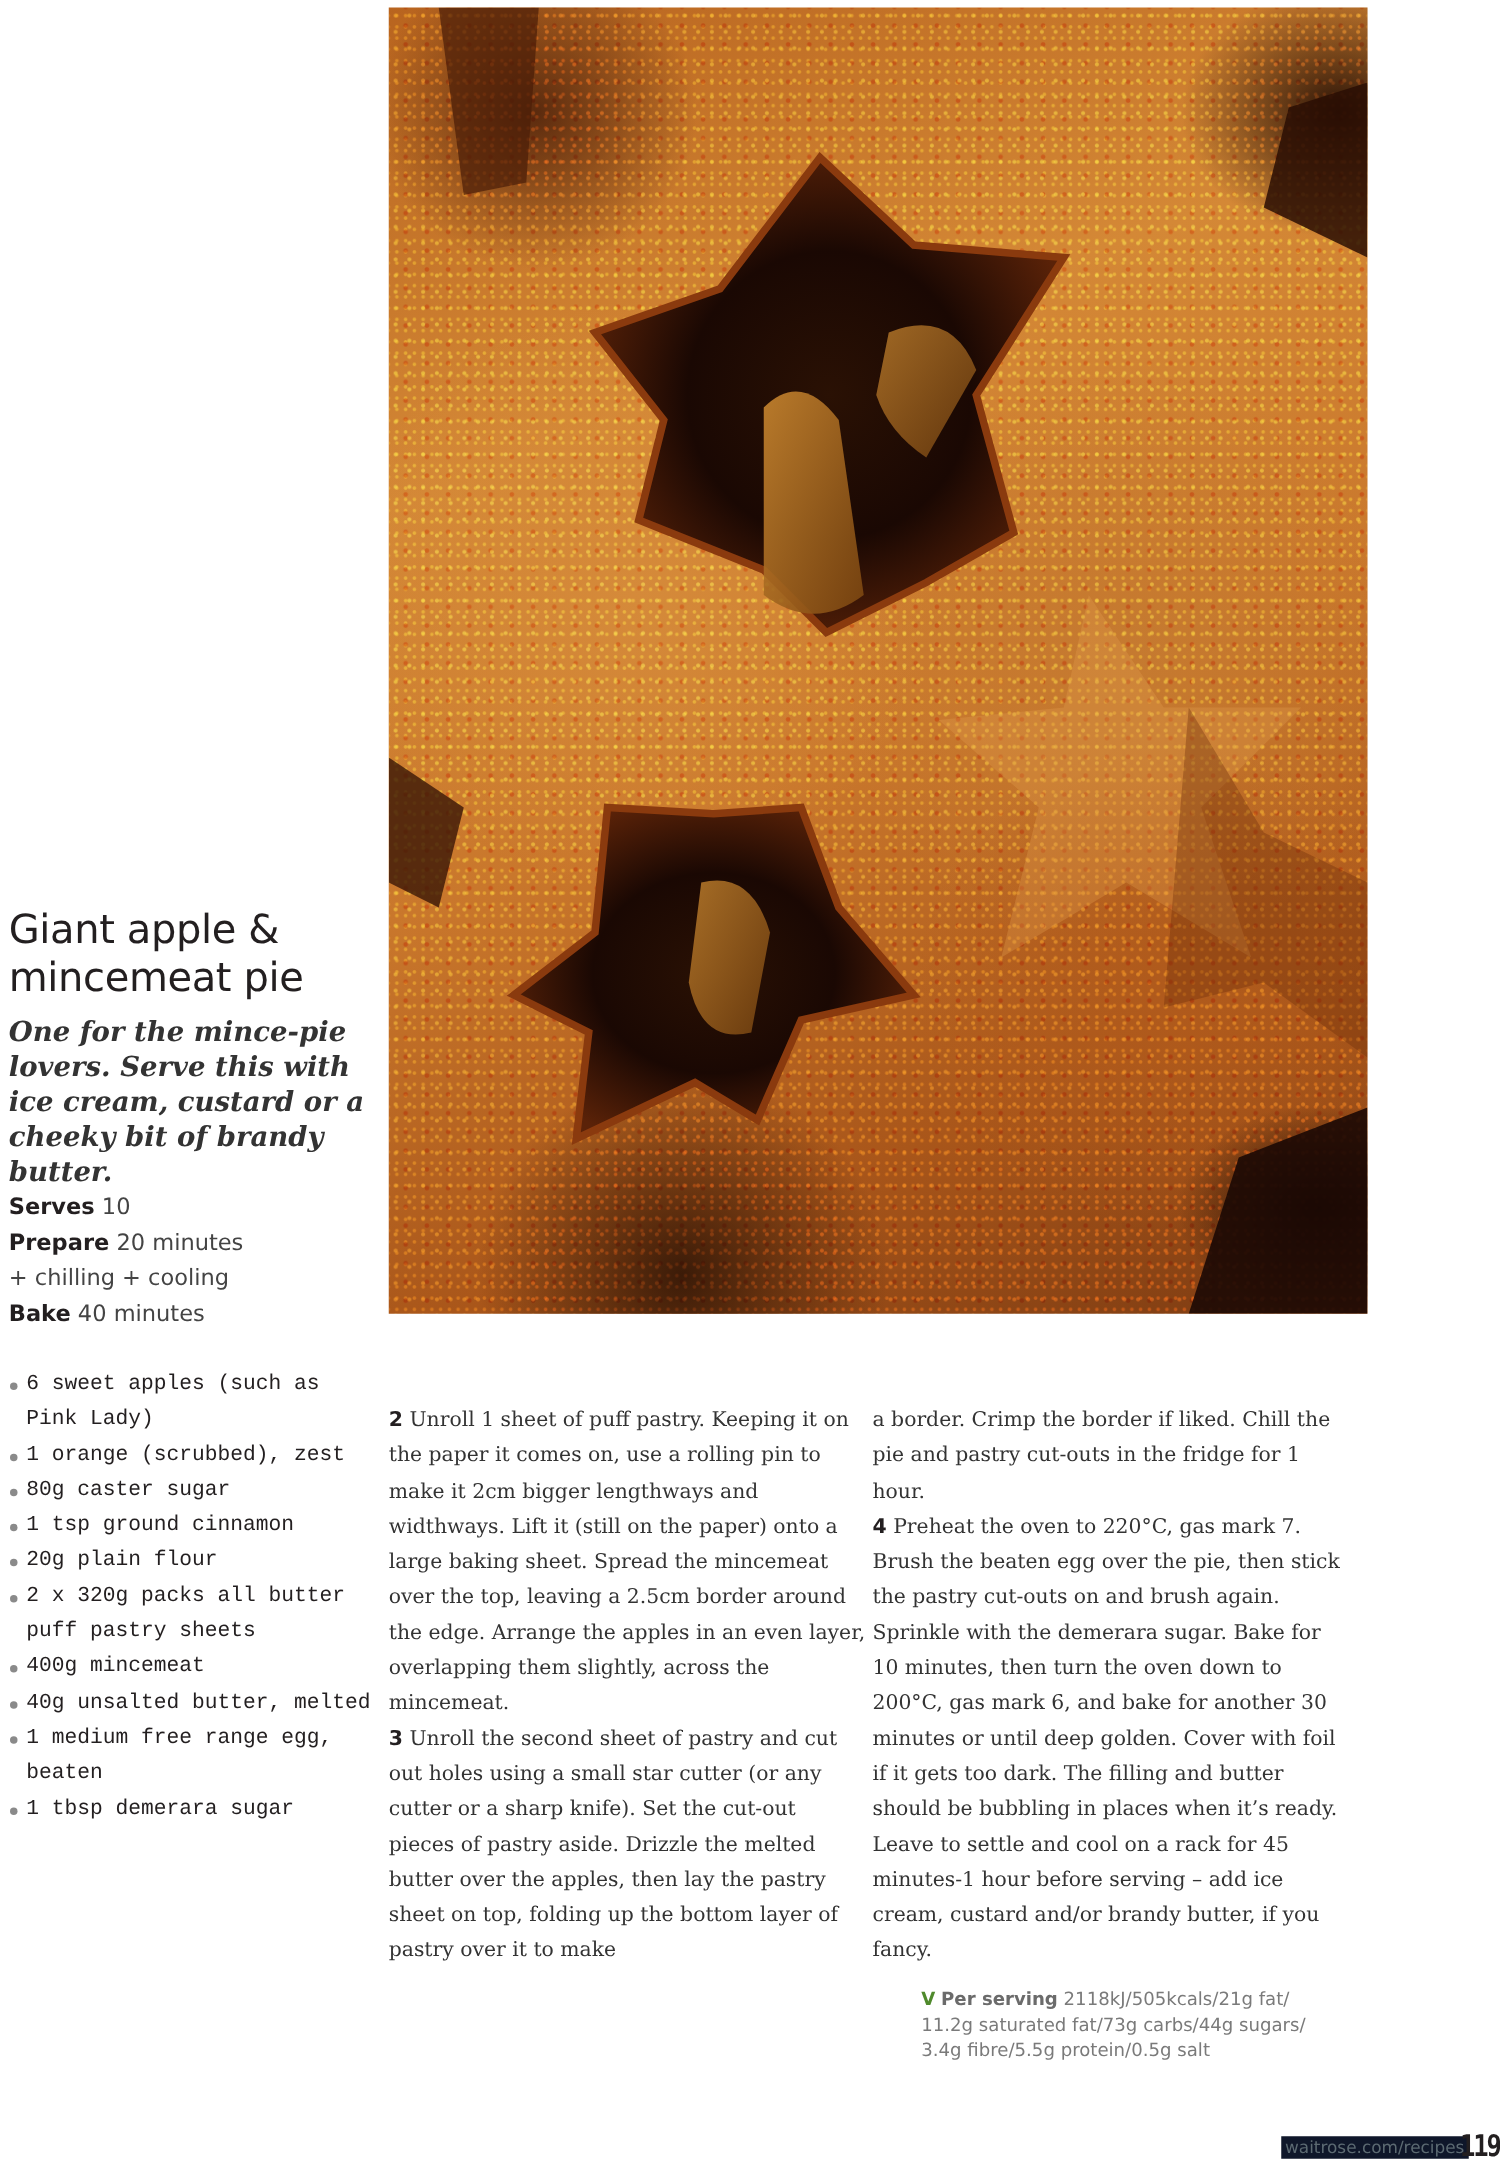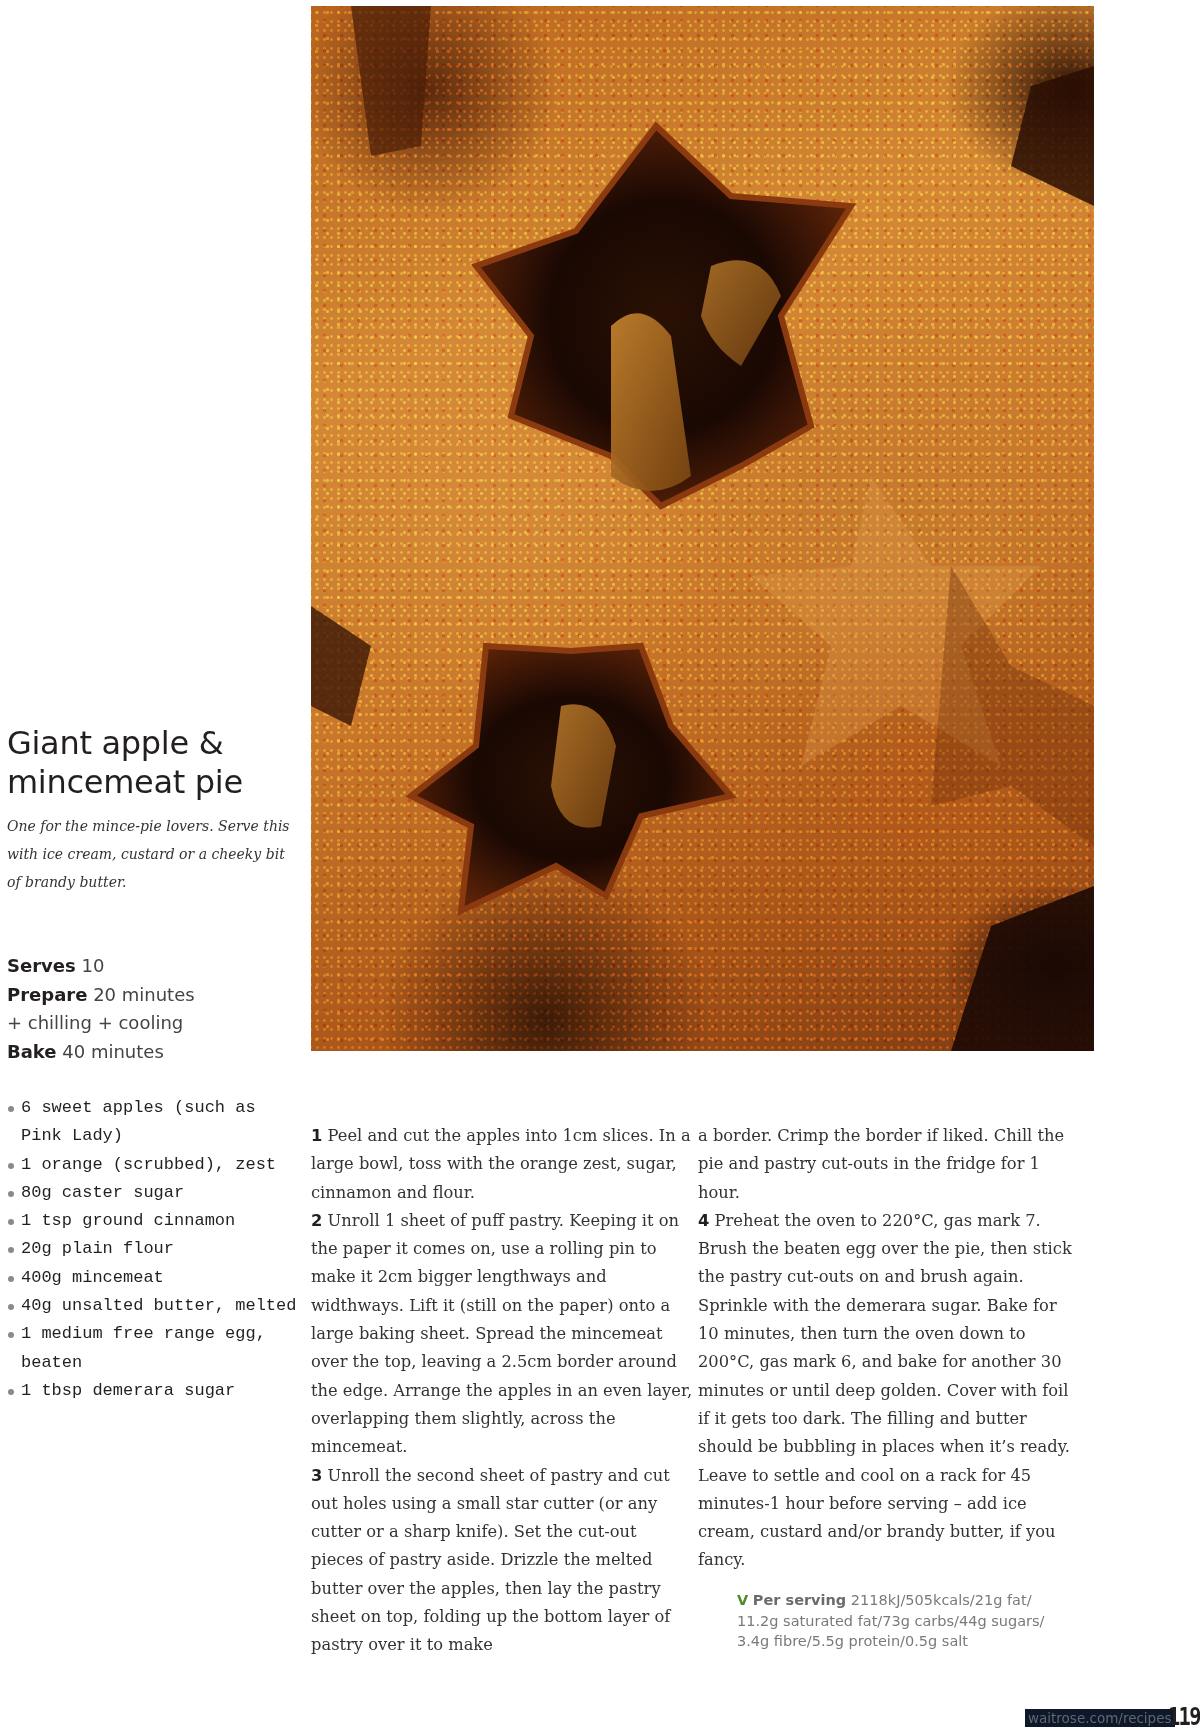--- a/index.html
+++ b/index.html
@@ -30,22 +30,22 @@
   }
   .photo svg { position: absolute; inset: 0; width: 100%; height: 100%; }
 
   .title {
     position: absolute; left: 7px; top: 724px; width: 290px;
     font-family: "DejaVu Sans", sans-serif; font-size: 32px; line-height: 39px;
     font-weight: normal; color: #231f20; margin: 0; letter-spacing: -0.3px;
   }
   .intro {
     position: absolute; left: 7px; top: 812px; width: 290px;
-    font-family: "DejaVu Serif", serif; font-style: italic; font-size: 14px;
-    line-height: 28px; color: #333; margin: 0;
+    font-family: "DejaVu Serif", serif; font-style: italic; font-size: 22px;
+    line-height: 28px; color: #333; margin: 0; font-weight: bold;
   }
   .meta {
     position: absolute; left: 7px; top: 952px; width: 290px;
     font-family: "DejaVu Sans", sans-serif; font-size: 18px; line-height: 28.5px; color: #231f20;
   }
   .meta .row { white-space: nowrap; }
   .meta b { font-weight: bold; }
   .meta .val { color: #444; font-weight: normal; }
 
   .ingredients {
@@ -145,28 +145,28 @@
     <span class="val">40 minutes</span>
   </div>
 </div>
 
 <ul class="ingredients">
   <li><span class="bullet"></span><span>6 sweet apples (such as Pink Lady)</span></li>
   <li><span class="bullet"></span><span>1 orange (scrubbed), zest</span></li>
   <li><span class="bullet"></span><span>80g caster sugar</span></li>
   <li><span class="bullet"></span><span>1 tsp ground cinnamon</span></li>
   <li><span class="bullet"></span><span>20g plain flour</span></li>
+  <li><span class="bullet"></span><span>2 x 320g packs all butter puff pastry sheets</span></li>
   <li><span class="bullet"></span><span>400g mincemeat</span></li>
   <li><span class="bullet"></span><span>40g unsalted butter, melted</span></li>
   <li><span class="bullet"></span><span>1 medium free range egg, beaten</span></li>
   <li><span class="bullet"></span><span>1 tbsp demerara sugar</span></li>
 </ul>
 
 <div class="method col1">
-  <p><span class="num">1</span> <span>Peel and cut the apples into 1cm slices. In a large bowl, toss with the orange zest, sugar, cinnamon and flour.</span></p>
   <p><span class="num">2</span> <span>Unroll 1 sheet of puff pastry. Keeping it on the paper it comes on, use a rolling pin to make it 2cm bigger lengthways and widthways. Lift it (still on the paper) onto a large baking sheet. Spread the mincemeat over the top, leaving a 2.5cm border around the edge. Arrange the apples in an even layer, overlapping them slightly, across the mincemeat.</span></p>
   <p><span class="num">3</span> <span>Unroll the second sheet of pastry and cut out holes using a small star cutter (or any cutter or a sharp knife). Set the cut-out pieces of pastry aside. Drizzle the melted butter over the apples, then lay the pastry sheet on top, folding up the bottom layer of pastry over it to make</span></p>
 </div>
 
 <div class="method col2">
   <p><span>a border. Crimp the border if liked. Chill the pie and pastry cut-outs in the fridge for 1 hour.</span></p>
   <p><span class="num">4</span> <span>Preheat the oven to 220°C, gas mark 7. Brush the beaten egg over the pie, then stick the pastry cut-outs on and brush again. Sprinkle with the demerara sugar. Bake for 10 minutes, then turn the oven down to 200°C, gas mark 6, and bake for another 30 minutes or until deep golden. Cover with foil if it gets too dark. The filling and butter should be bubbling in places when it’s ready. Leave to settle and cool on a rack for 45 minutes-1 hour before serving – add ice cream, custard and/or brandy butter, if you fancy.</span></p>
 </div>
 
 <div class="nutrition">

